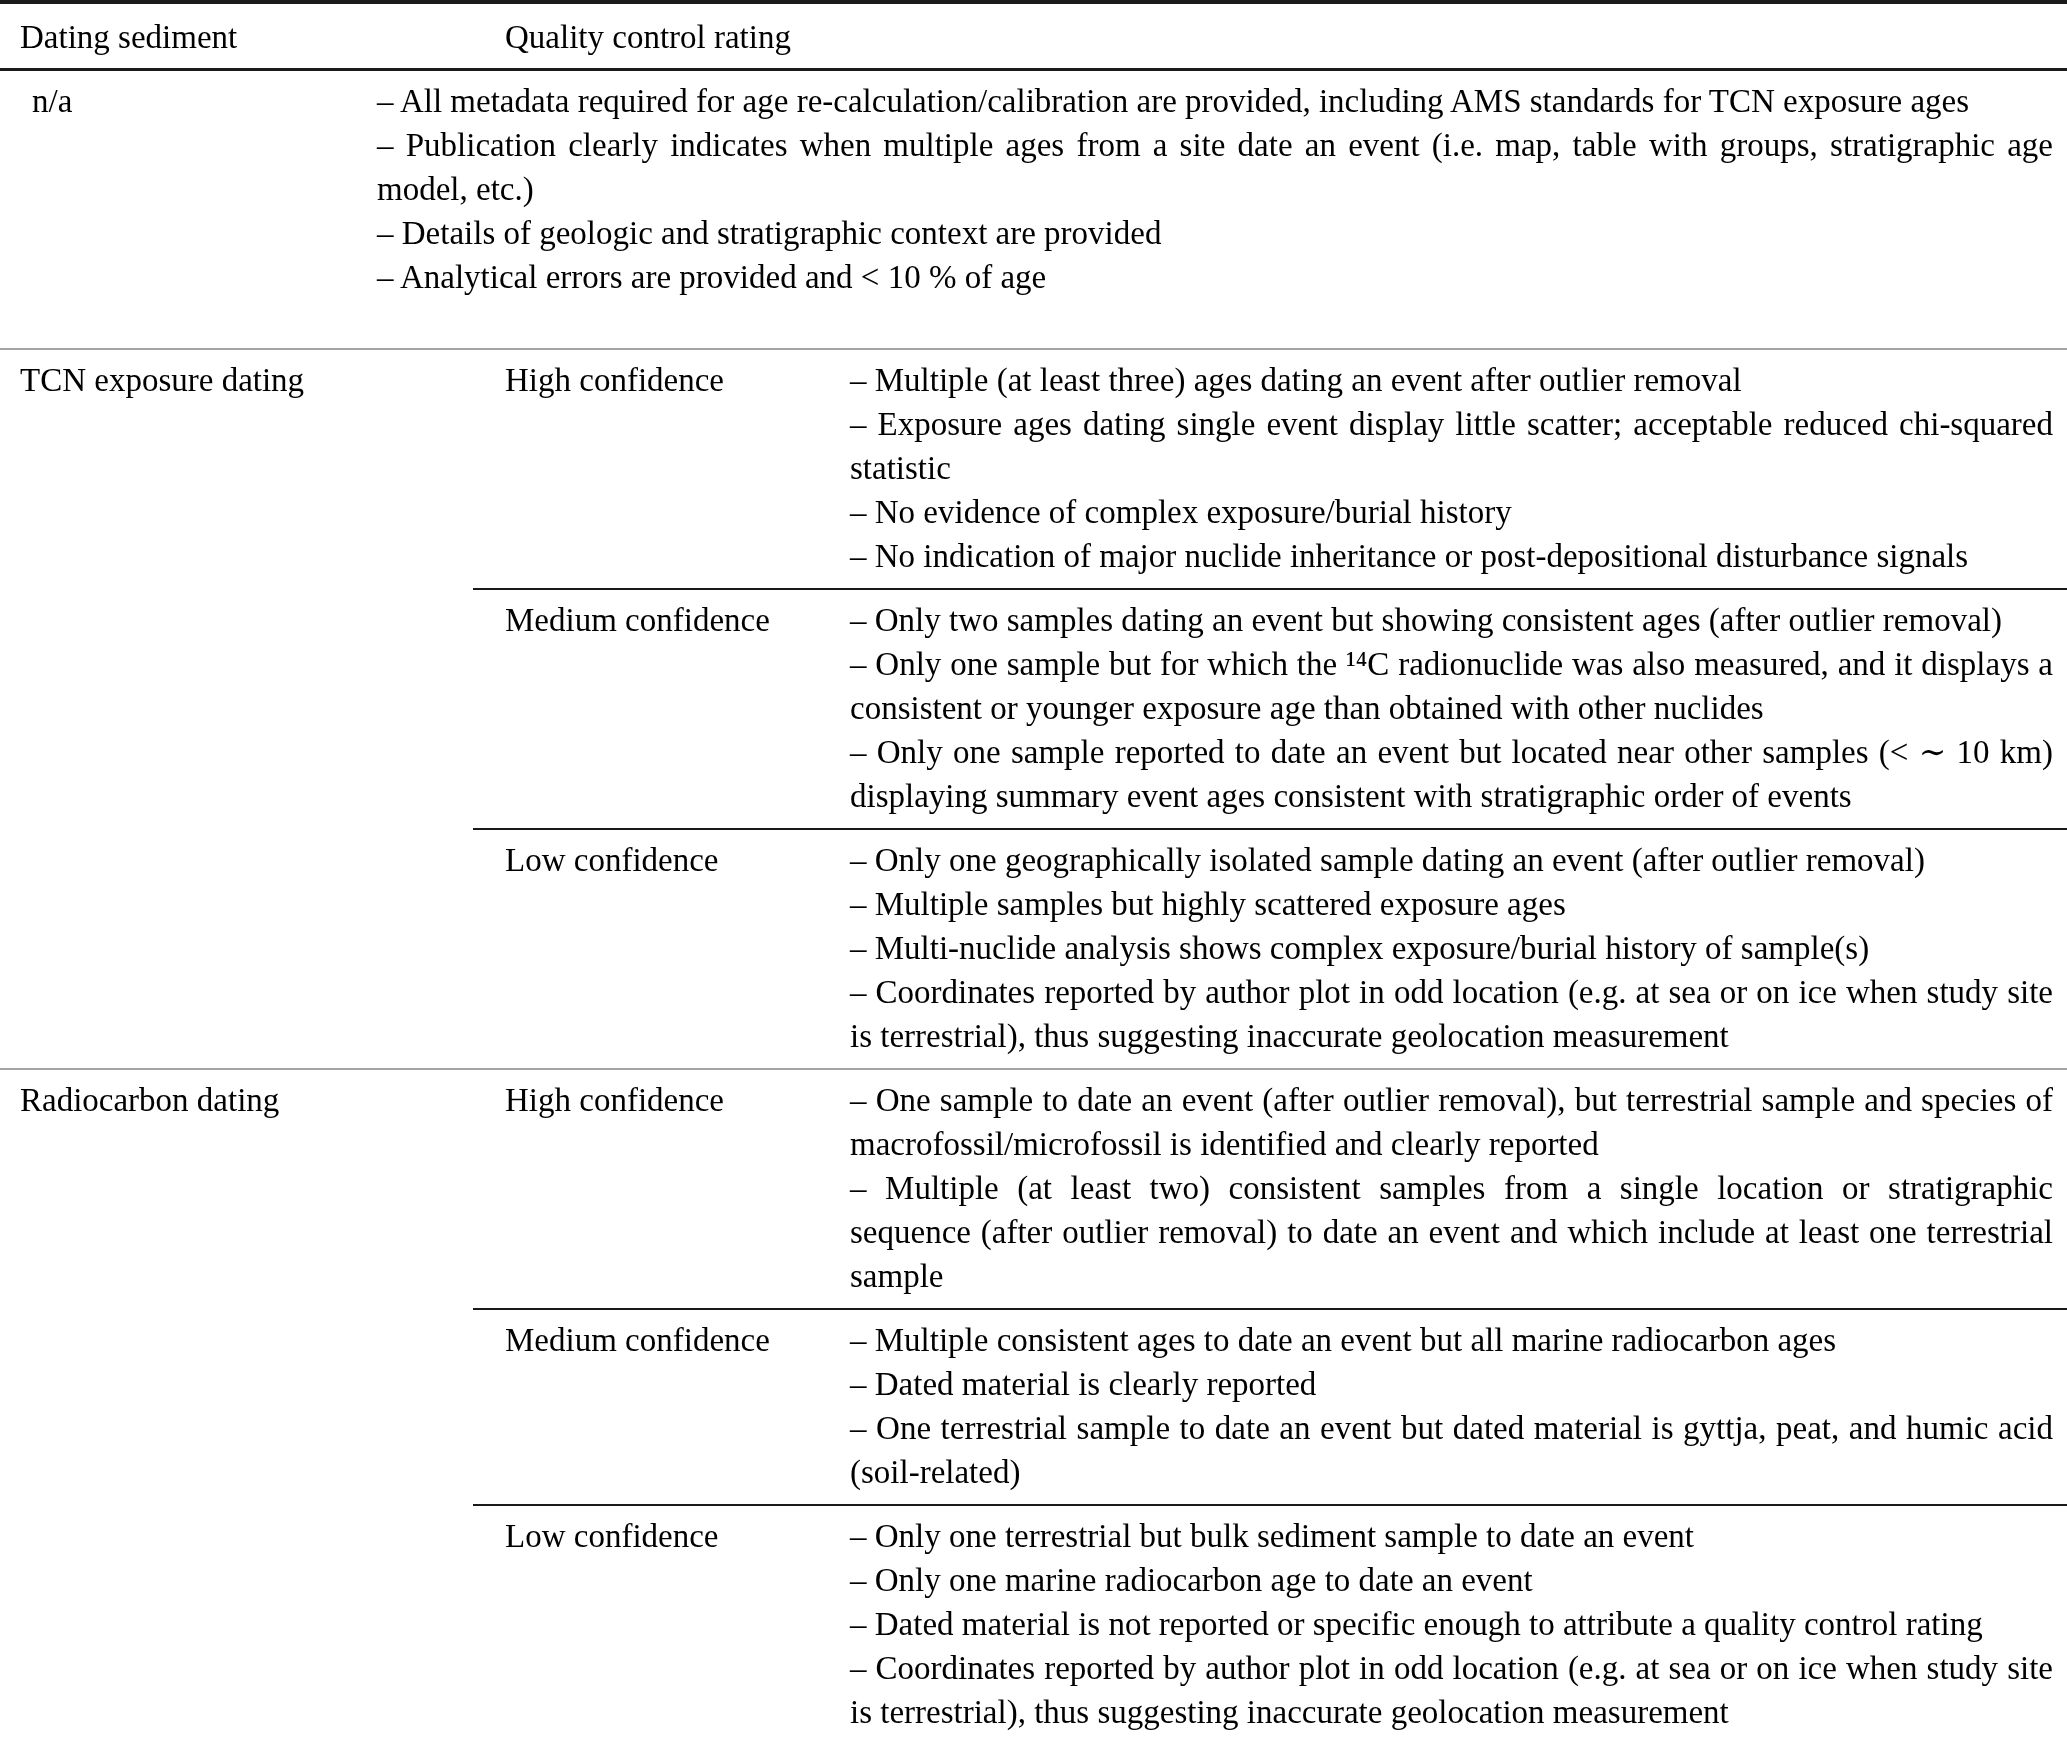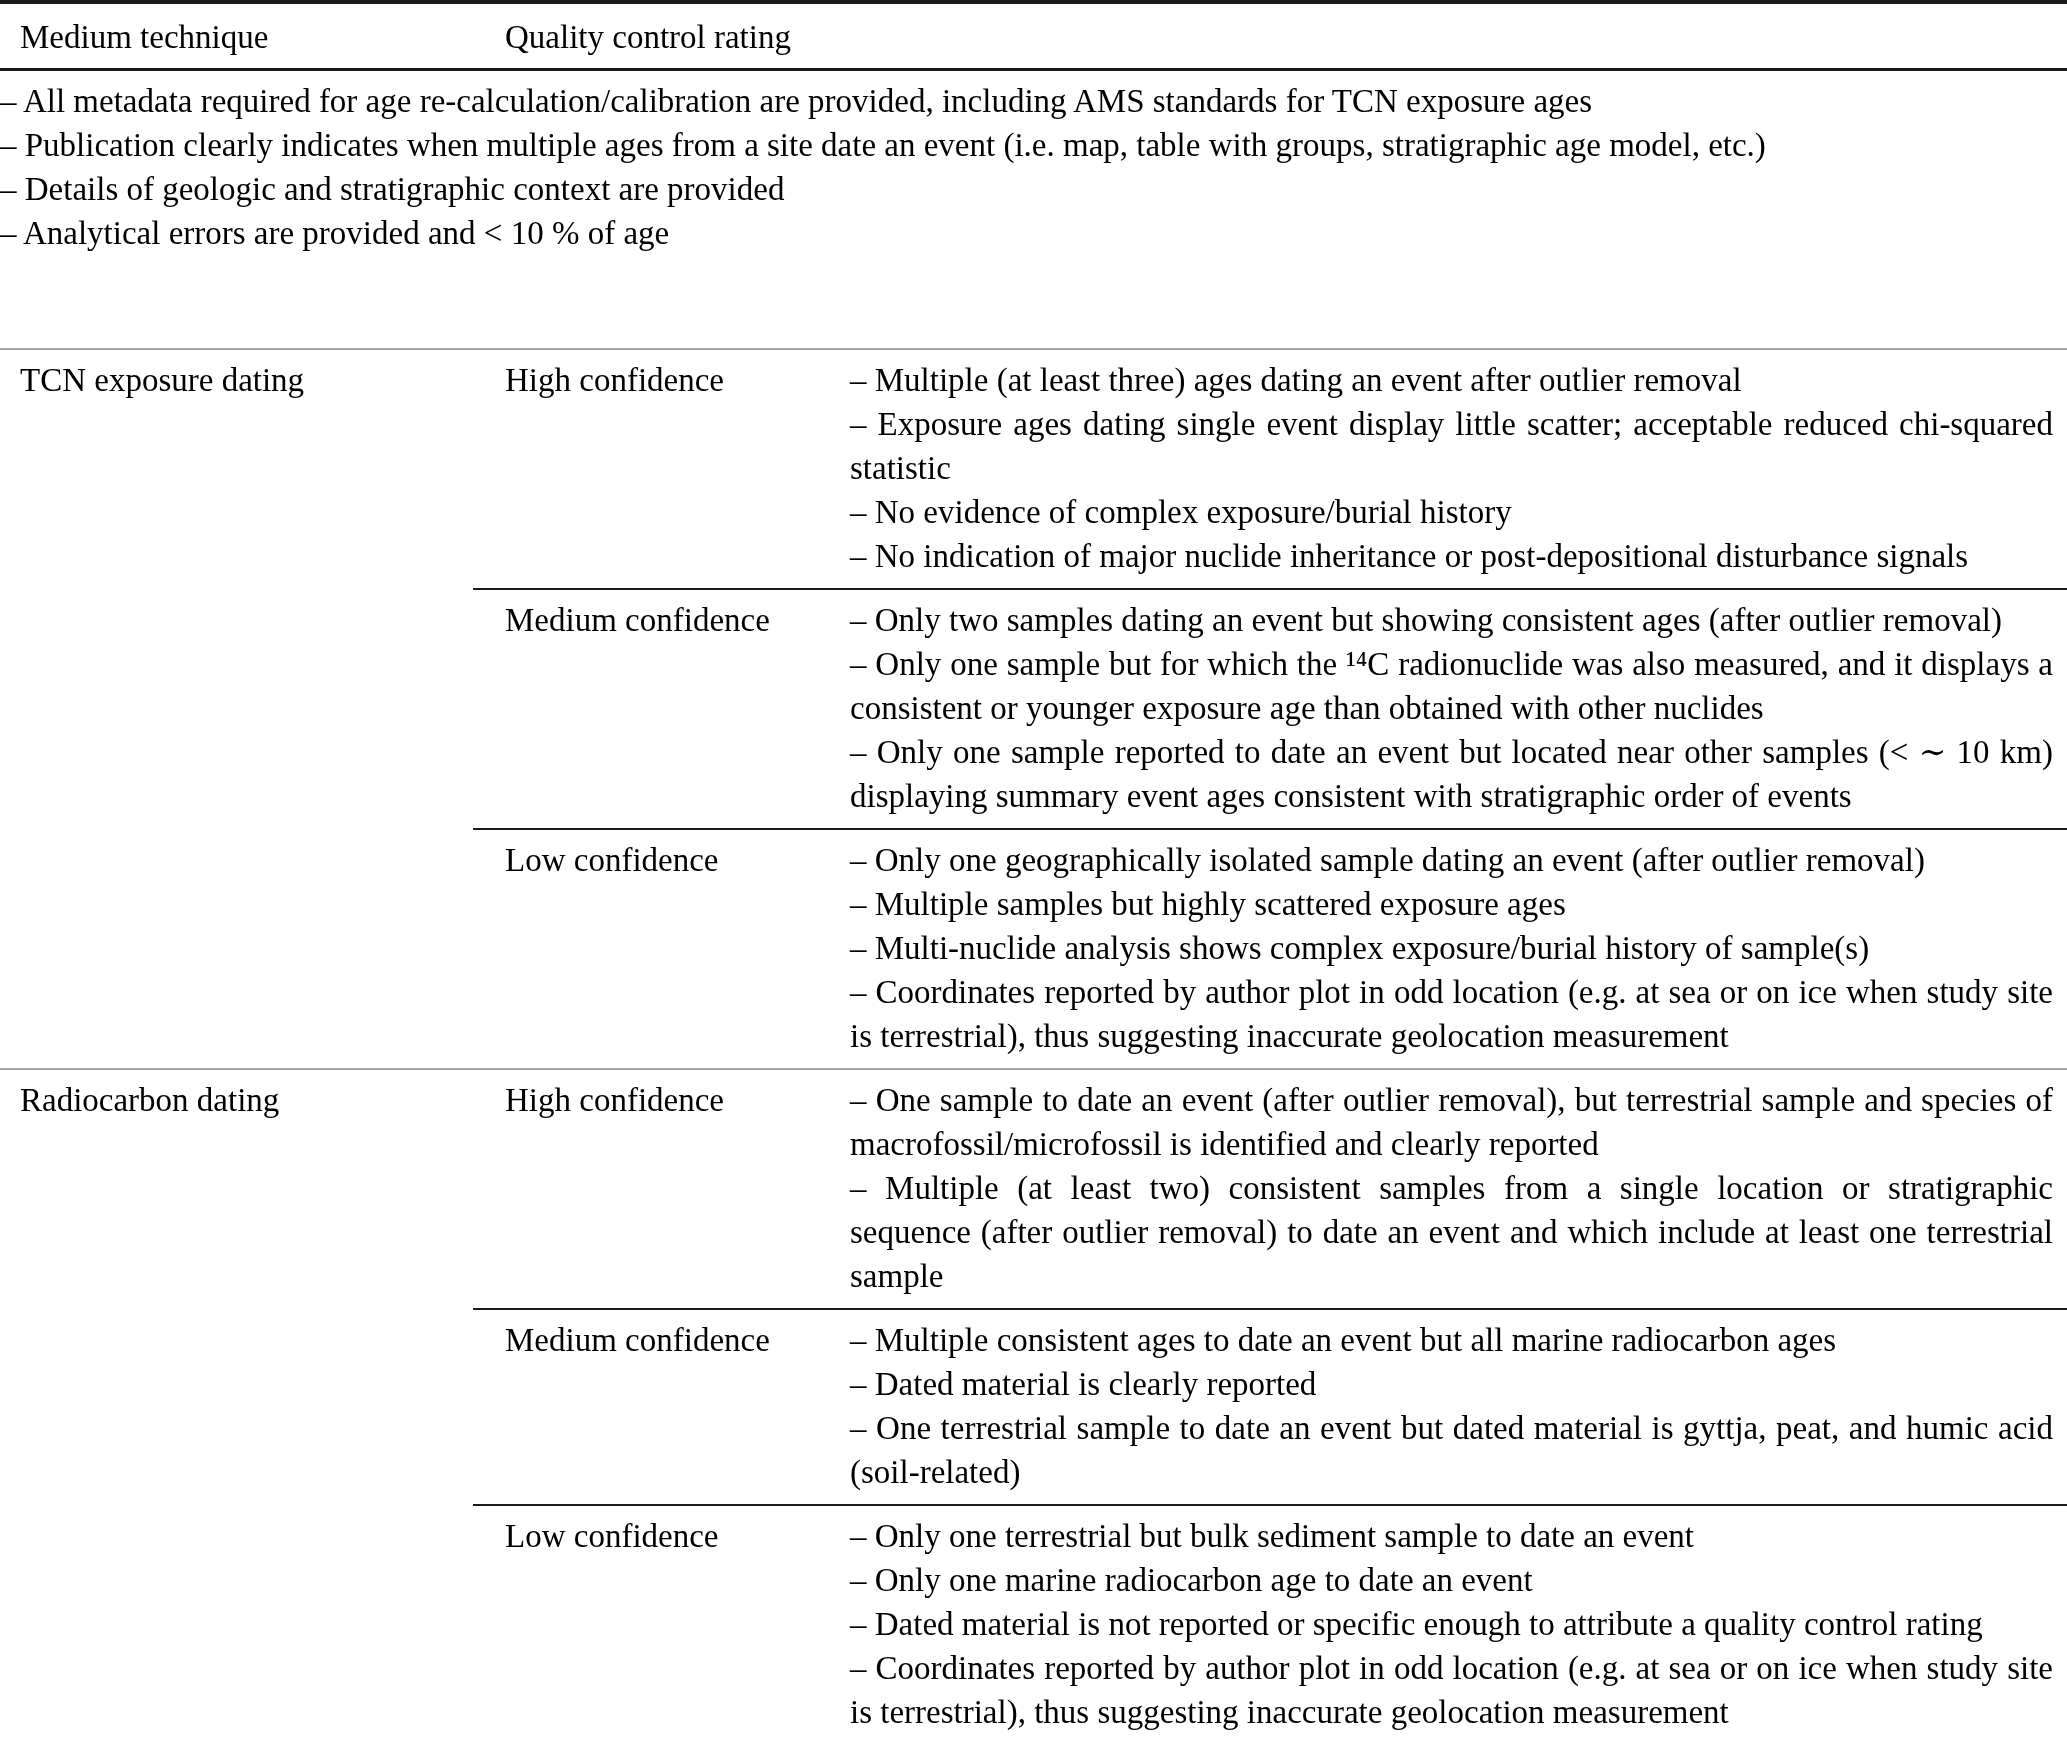--- a/index.html
+++ b/index.html
@@ -90,27 +90,28 @@
   .mh-225 { min-height: 225px; }
   .mh-188 { min-height: 188px; }
   .mh-270 { min-height: 270px; }
 </style>
 </head>
 <body>
 
 <div class="page">
 
   <div class="header-row">
-    <div class="col-technique">Medium technique</div>
+    <div class="col-technique">Dating sediment</div>
     <div class="col-rating">Quality control rating</div>
   </div>
 
   <div class="section">
     <div class="subrows">
       <div class="subrow mh-277">
+        <div class="rating-cell">n/a</div>
         <div class="criteria-cell">
           <p>– All metadata required for age re-calculation/calibration are provided, including AMS standards for TCN exposure ages</p>
           <p>– Publication clearly indicates when multiple ages from a site date an event (i.e. map, table with groups, stratigraphic age model, etc.)</p>
           <p>– Details of geologic and stratigraphic context are provided</p>
           <p>– Analytical errors are provided and &lt; 10 % of age</p>
         </div>
       </div>
     </div>
   </div>
 

